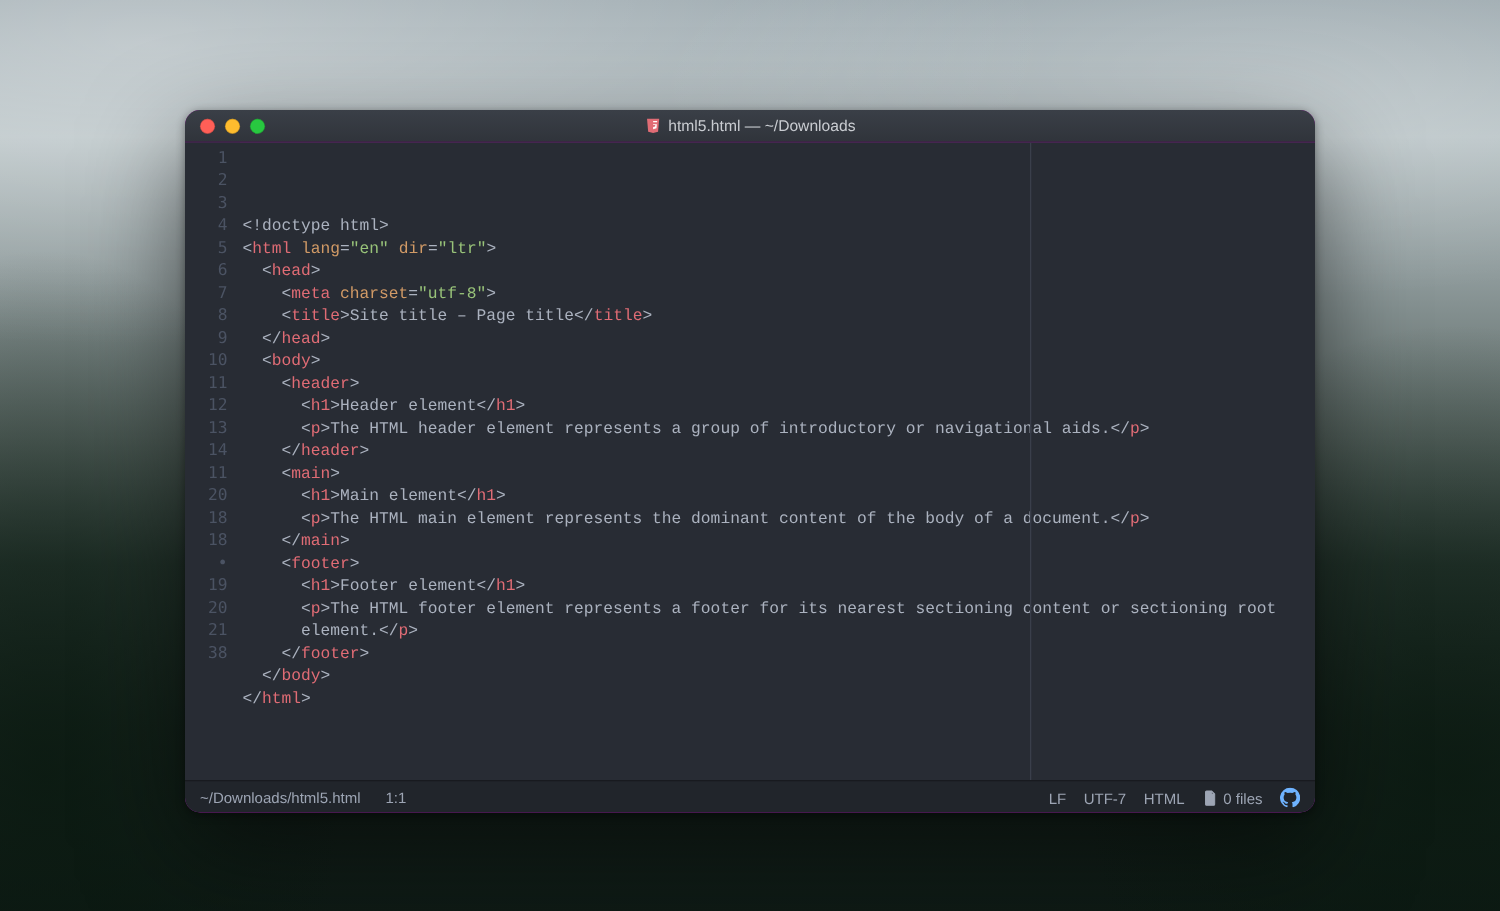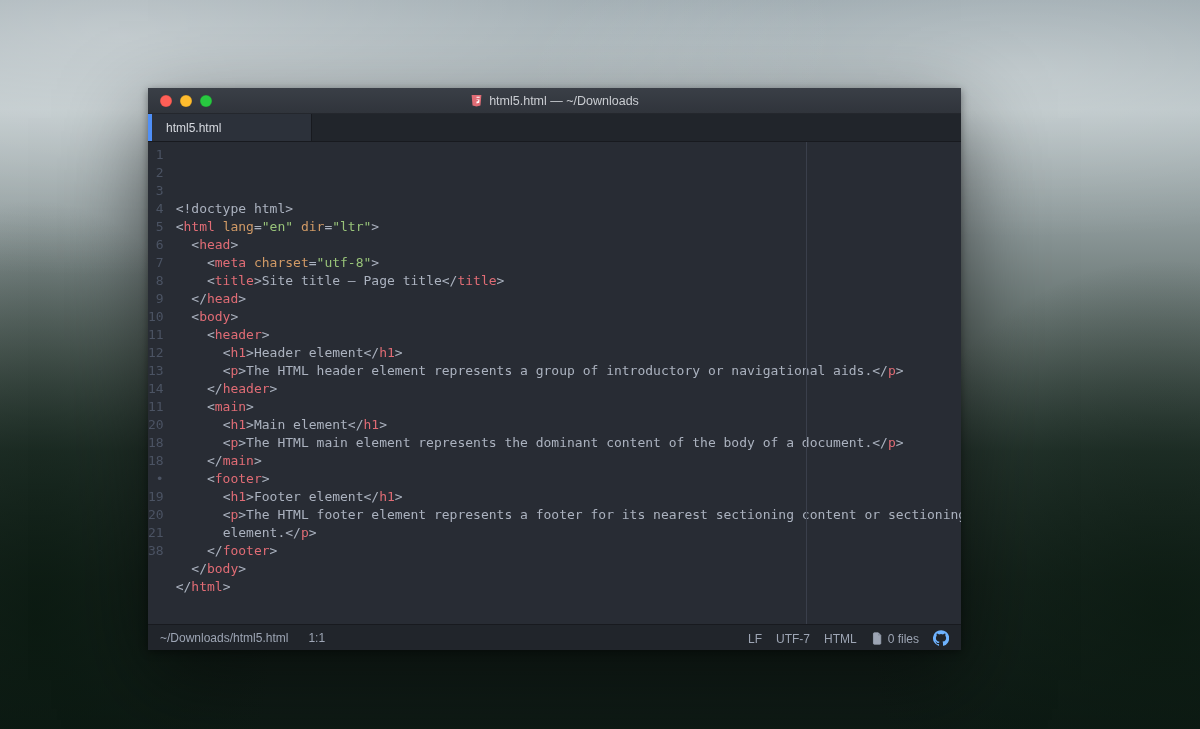--- a/index.html
+++ b/index.html
@@ -14,23 +14,23 @@
       background:
         radial-gradient(1200px 400px at 10% 5%, rgba(255,255,255,0.35), transparent 60%),
         radial-gradient(900px 300px at 85% 10%, rgba(255,255,255,0.25), transparent 55%),
         radial-gradient(400px 700px at 3% 85%, rgba(10,25,16,0.8), transparent 60%),
         radial-gradient(500px 600px at 97% 85%, rgba(10,25,16,0.8), transparent 60%);
       pointer-events: none;
     }
     .editor-window {
       position: absolute;
       left: 148px; top: 88px;
-      width: 813px; height: 562px;
+      width: 904px; height: 562px;
       background: #a21caf;
-      border-radius: 0;
+      border-radius: 12px;
       box-shadow: 0 30px 80px rgba(0,0,0,0.55), 0 2px 8px rgba(0,0,0,0.4);
       display: flex; flex-direction: column;
       overflow: hidden;
     }
     .titlebar {
       height: 26px;
       background: linear-gradient(#3a3f47, #30343b);
       border-bottom: 1px solid #24272d;
       display: flex; align-items: center;
       position: relative;
@@ -96,21 +96,21 @@
       white-space: pre;
       position: relative;
     }
     .wrap-guide {
       position: absolute;
       top: 0; bottom: 0;
       left: 632px;
       width: 1px;
       background: #3a3f4b;
     }
-    .cl { height: 18px; display: block; }
+    .cl { height: 18px; display: block; font-family: Liberation Mono, monospace; }
     
     .pun { color: #abb2bf; }       
     .tag { color: #e06c75; }       
     .doctype { color: #abb2bf; }
     .attr { color: #d19a66; }      
     .val { color: #98c379; }       
     .txt { color: #abb2bf; }       
     .statusbar {
       height: 26px;
       background: #21252b;
@@ -143,26 +143,20 @@
       <span class="html-file-icon">
         <svg width="13" height="13" viewBox="0 0 24 24">
             <path fill="#e06c75" d="M3 2l1.7 19L12 23l7.3-2L21 2H3z"></path>
             <path fill="#fff" d="M12 5h6l-.2 2H12v3h5.5l-.5 6-5 1.5V14l3-.8.2-2.2H12V5z"></path>
           </svg>
       </span>
       <span>html5.html — ~/Downloads</span>
     </div>
   </div>
 
-  <div class="tabbar">
-    <div class="accent-strip"></div>
-    <div class="tab">
-      <span>html5.html</span>
-    </div>
-  </div>
 
   <div class="editor-body">
     <div class="gutter" id="gutter">
         <div class="ln">1</div>
         <div class="ln">2</div>
         <div class="ln">3</div>
         <div class="ln">4</div>
         <div class="ln">5</div>
         <div class="ln">6</div>
         <div class="ln">7</div>

